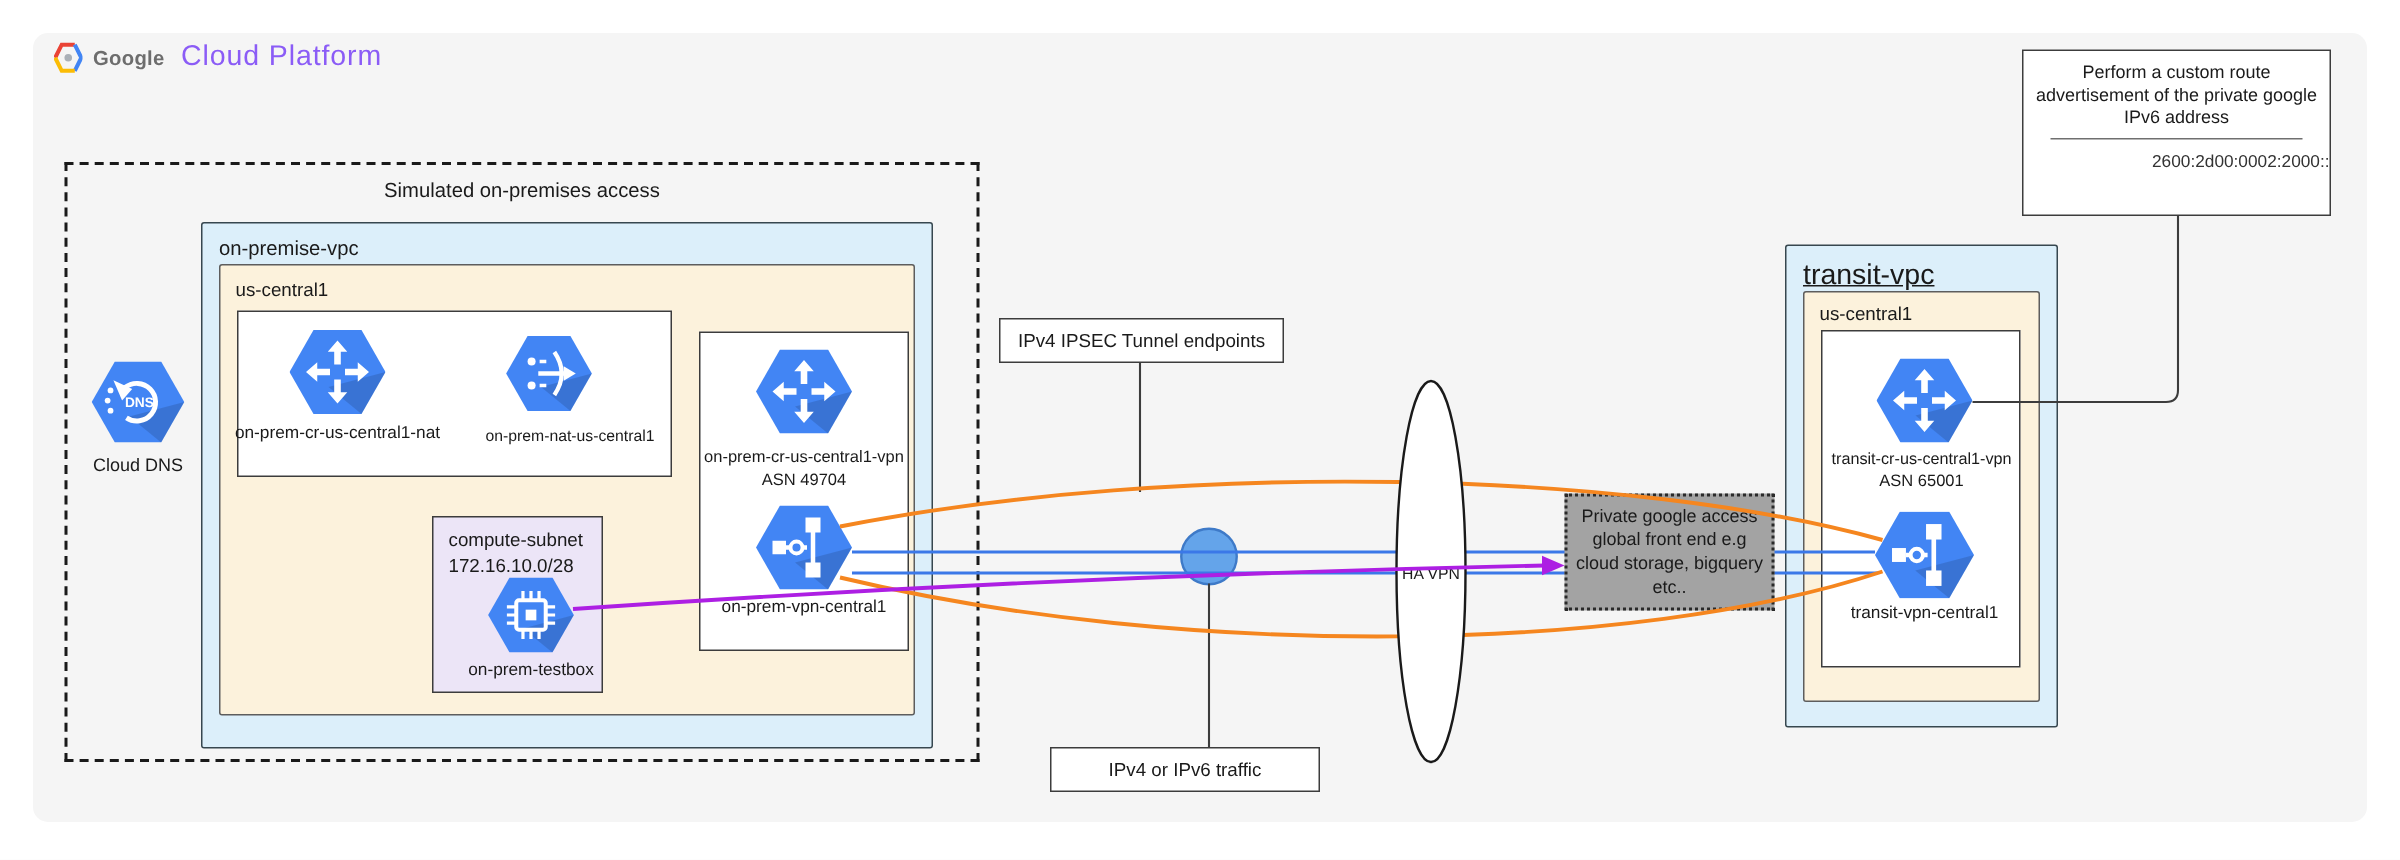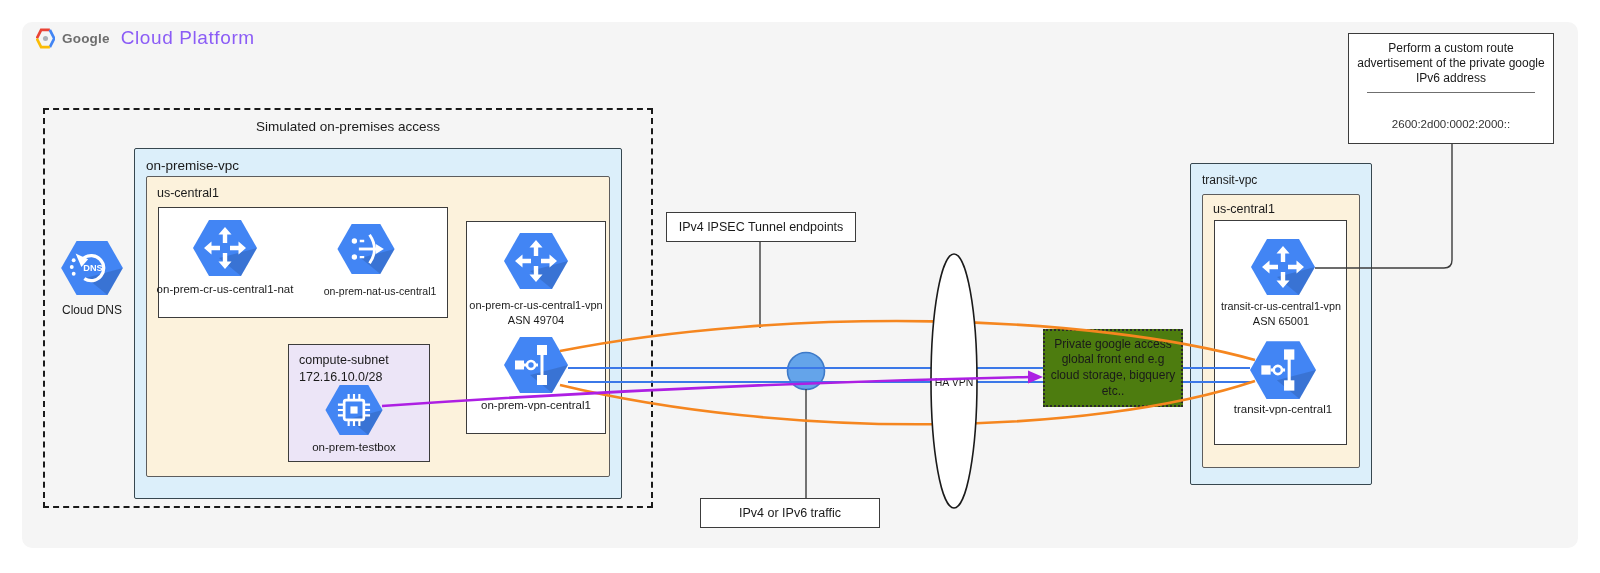--- a/index.html
+++ b/index.html
@@ -22,27 +22,27 @@
   .region-box { background:#fcf2dc; border:1px solid #5d5d5d; border-radius:2px; }
   .white-box { background:#ffffff; border:1.2px solid #3c3c3c; }
   .subnet-box { background:#ece5f7; border:1px solid #3c3c3c; }
   .box-title { position:absolute; left:11px; top:9px; font-size:13.5px; }
   .box-title-sm { position:absolute; left:10px; top:9px; font-size:12.5px; }
 
   .iclabel { position:absolute; transform:translateX(-50%); white-space:nowrap; font-size:11.5px; text-align:center; }
   .hex { position:absolute; }
 
   .label-box { background:#fff; border:1.2px solid #3c3c3c; display:flex; align-items:center; justify-content:center; font-size:12.5px; text-align:center; }
-  .pga-box { left:1043px; top:329px; width:140px; height:78px; background:#4d7c0f; border:2px dotted #2a2a2a;
+  .pga-box { left:1043px; top:329px; width:140px; height:78px; background:#a3a3a3; border:2px dotted #2a2a2a;
              display:flex; align-items:center; justify-content:center; text-align:center; font-size:12px; line-height:1.3; padding:2px; }
 
   .callout { left:1348px; top:33px; width:206px; height:111px; background:#fff; border:1.2px solid #3c3c3c; }
   .callout-text { position:absolute; left:6px; right:6px; top:7px; text-align:center; font-size:12px; line-height:1.25; }
   .callout-divider { position:absolute; left:18px; right:18px; top:58px; border-top:1px solid #6f6f6f; }
-  .callout-address { position:absolute; left:0; right:0; top:84px; text-align:center; font-size:11.5px; color:#333; }
+  .callout-address { position:absolute; left:0; right:0; top:68px; text-align:right; font-size:11.5px; color:#333; }
 </style>
 </head>
 <body>
 
 <div class="canvas">
   <div class="panel"></div>
 
   <div class="abs logo">
     <svg width="19" height="21" viewBox="0 0 24 26">
       <path d="M1 13 L6.5 2 H17.5" stroke="#EA4335" stroke-width="3.4" fill="none"></path>
@@ -100,21 +100,21 @@
       <circle cx="19" cy="19" r="3" fill="#fff"></circle>
         <circle cx="19" cy="37" r="3" fill="#fff"></circle>
       <path d="M25 19 H30 M25 37 H30" stroke="#fff" stroke-width="2.6"></path>
       <path d="M36 12 Q47 28 36 44" stroke="#fff" stroke-width="3.2" fill="none"></path>
       <path d="M24 28 H44" stroke="#fff" stroke-width="3.2"></path>
       <path d="M52 28 L43 22.5 V33.5 Z" fill="#fff"></path>
     </svg>
   </div>
   <div class="iclabel" style="left:366px; top:285px; font-size:10.5px;margin-left:14px;">on-prem-nat-us-central1</div>
 
-  <div class="abs subnet-box" style="left:288px; top:344px; width:142px; height:118px;">
+  <div class="abs subnet-box" style="left:288px; top:344px; width:114px; height:118px;">
     <div class="abs" style="left:10px; top:8px; font-size:12.5px;">compute-subnet</div>
     <div class="abs" style="left:10px; top:25px; font-size:12.5px;">172.16.10.0/28</div>
   </div>
   <div class="hex" style="left:325px; top:385px;">
     <svg width="58" height="50" viewBox="0 0 64 56">
       <polygon points="16,0 48,0 64,28 48,56 16,56 0,28" fill="#4285F4"></polygon>
       <polygon points="26,38 48,56 64,28" fill="rgba(0,0,0,0.13)"></polygon>
       <rect x="21" y="17" width="22" height="22" rx="2" fill="none" stroke="#fff" stroke-width="3"></rect>
       <rect x="28" y="24" width="8" height="8" fill="#fff"></rect>
       <path d="M26 10 V17 M32 10 V17 M38 10 V17 M26 39 V46 M32 39 V46 M38 39 V46 M14 22 H21 M14 28 H21 M14 34 H21 M43 22 H50 M43 28 H50 M43 34 H50" stroke="#fff" stroke-width="2.4"></path>
@@ -181,21 +181,21 @@
     <ellipse cx="954" cy="381" rx="23" ry="127" fill="#fff" stroke="#1a1a1a" stroke-width="1.6"></ellipse>
     <text x="954" y="386" font-size="10.5" text-anchor="middle" fill="#1a1a1a" font-family="Liberation Sans, sans-serif">HA VPN</text>
   </svg>
 
   <svg class="layer z9">
     <path d="M382 406 Q 700 384 1030 377" stroke="#AD1FE3" stroke-width="2.6" fill="none"></path>
     <polygon points="1043,377 1028,370.5 1028,383.5" fill="#AD1FE3"></polygon>
   </svg>
 
   <div class="abs vpc-box" style="left:1190px; top:163px; width:182px; height:322px;">
-    <div class="box-title" style="font-size:12px;">transit-vpc</div>
+    <div class="box-title" style="font-size:19px;text-decoration:underline;">transit-vpc</div>
   </div>
   <div class="abs region-box" style="left:1202px; top:194px; width:158px; height:274px;">
     <div class="box-title-sm" style="top:7px;">us-central1</div>
   </div>
   <div class="abs white-box" style="left:1214px; top:220px; width:133px; height:225px;"></div>
   <div class="hex" style="left:1251px; top:239px;">
     <svg width="64" height="56" viewBox="0 0 64 56">
       <polygon points="16,0 48,0 64,28 48,56 16,56 0,28" fill="#4285F4"></polygon>
       <polygon points="26,38 48,56 64,28" fill="rgba(0,0,0,0.13)"></polygon>
       <g fill="#fff">

